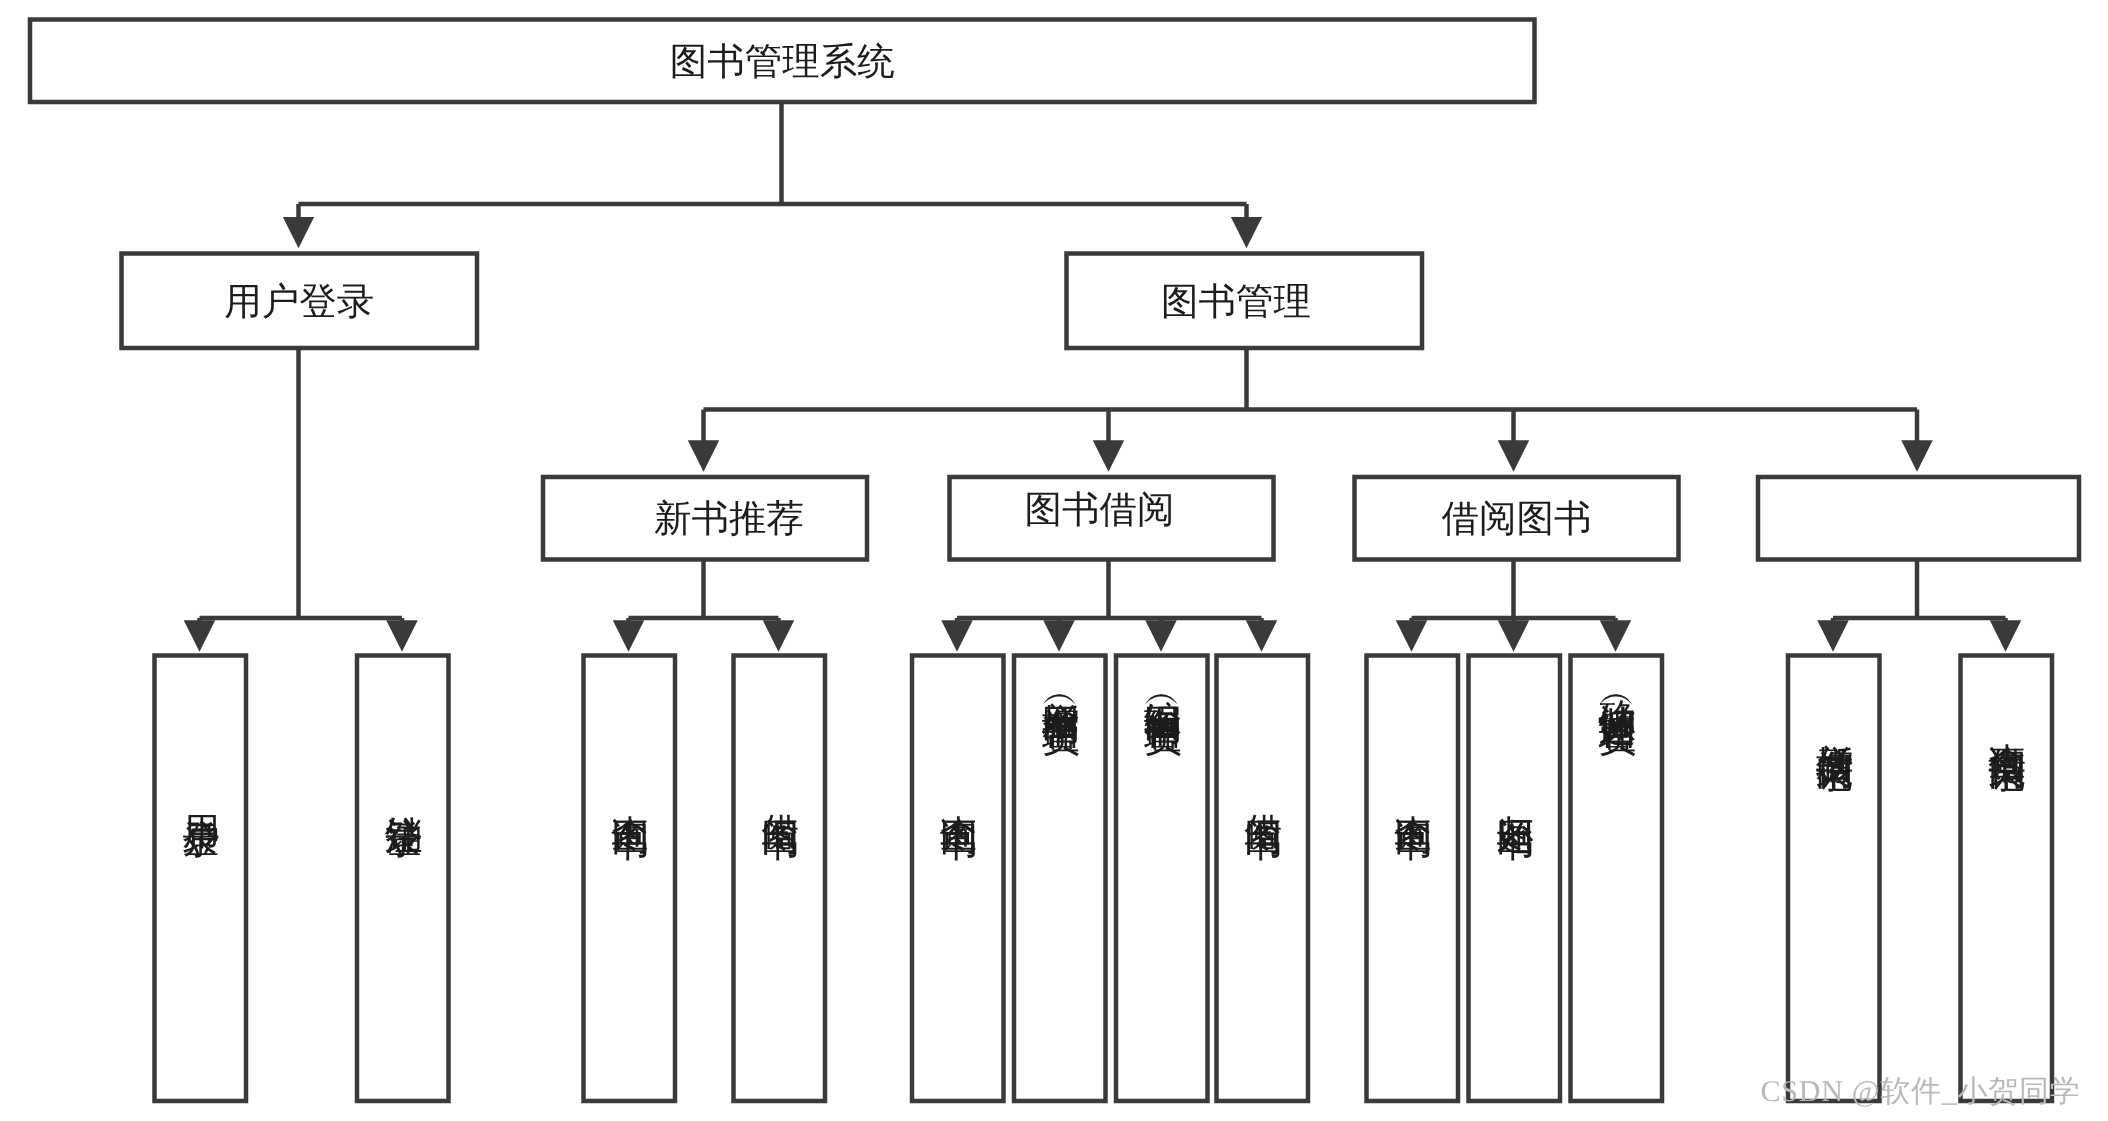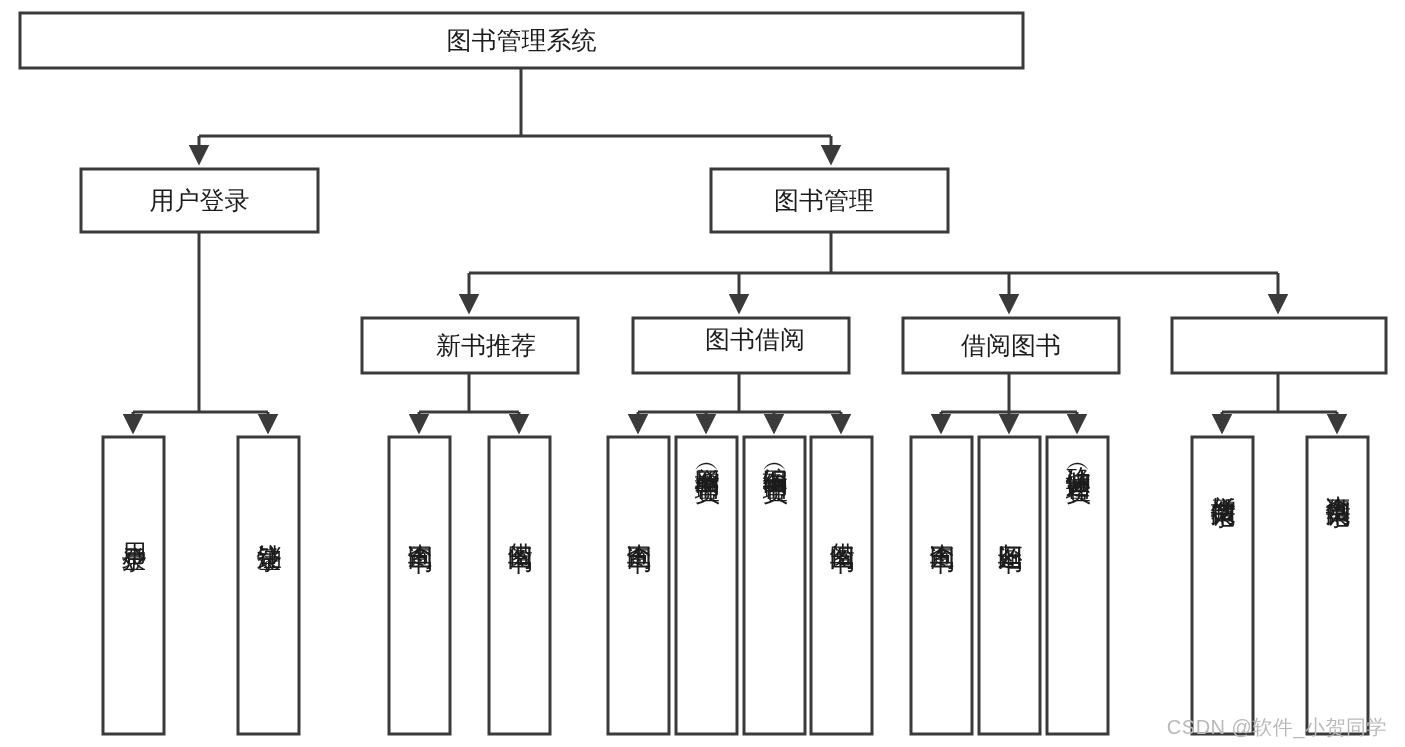--- a/index.html
+++ b/index.html
@@ -65,21 +65,21 @@
   .hlabel-text {
     font-family: "DejaVu Sans", "Liberation Sans", sans-serif;
     font-size: 25px;
     color: #1c1c1c;
     white-space: nowrap;
   }
   #watermark {
     position: absolute;
     right: 18px;
     bottom: 6px;
-    font-family: Liberation Sans, sans-serif;
+    font-family: Liberation Serif, serif;
     font-size: 20px;
     color: #b9b9b9;
     letter-spacing: 0.5px;
     white-space: nowrap;
     user-select: none;
   }
 </style>
 </head>
 <body>
 
@@ -182,21 +182,21 @@
   <div class="hlabel-wrap" style="left:81px; top:169px; width:237px; height:63px;">
     <span class="hlabel-text">用户登录</span>
   </div>
   <div class="hlabel-wrap" style="left:711px; top:169px; width:226px; height:63px;">
     <span class="hlabel-text">图书管理</span>
   </div>
 
   <div class="hlabel-wrap" style="left:362px; top:318px; width:248px; height:55px;">
     <span class="hlabel-text">新书推荐</span>
   </div>
-  <div class="hlabel-wrap" style="left:647px; top:318px; width:216px; height:42px;">
+  <div class="hlabel-wrap" style="left:625px; top:318px; width:216px; height:42px;">
     <span class="hlabel-text">图书借阅</span>
   </div>
   <div class="hlabel-wrap" style="left:903px; top:318px; width:216px; height:55px;">
     <span class="hlabel-text">借阅图书</span>
   </div>
 
   <div class="vlabel-wrap" style="left:103px; top:437px; width:61px; height:297px; padding-top:86px;">
     <span class="vlabel-text">用户登录</span>
   </div>
   <div class="vlabel-wrap" style="left:238px; top:437px; width:61px; height:297px; padding-top:86px;">

